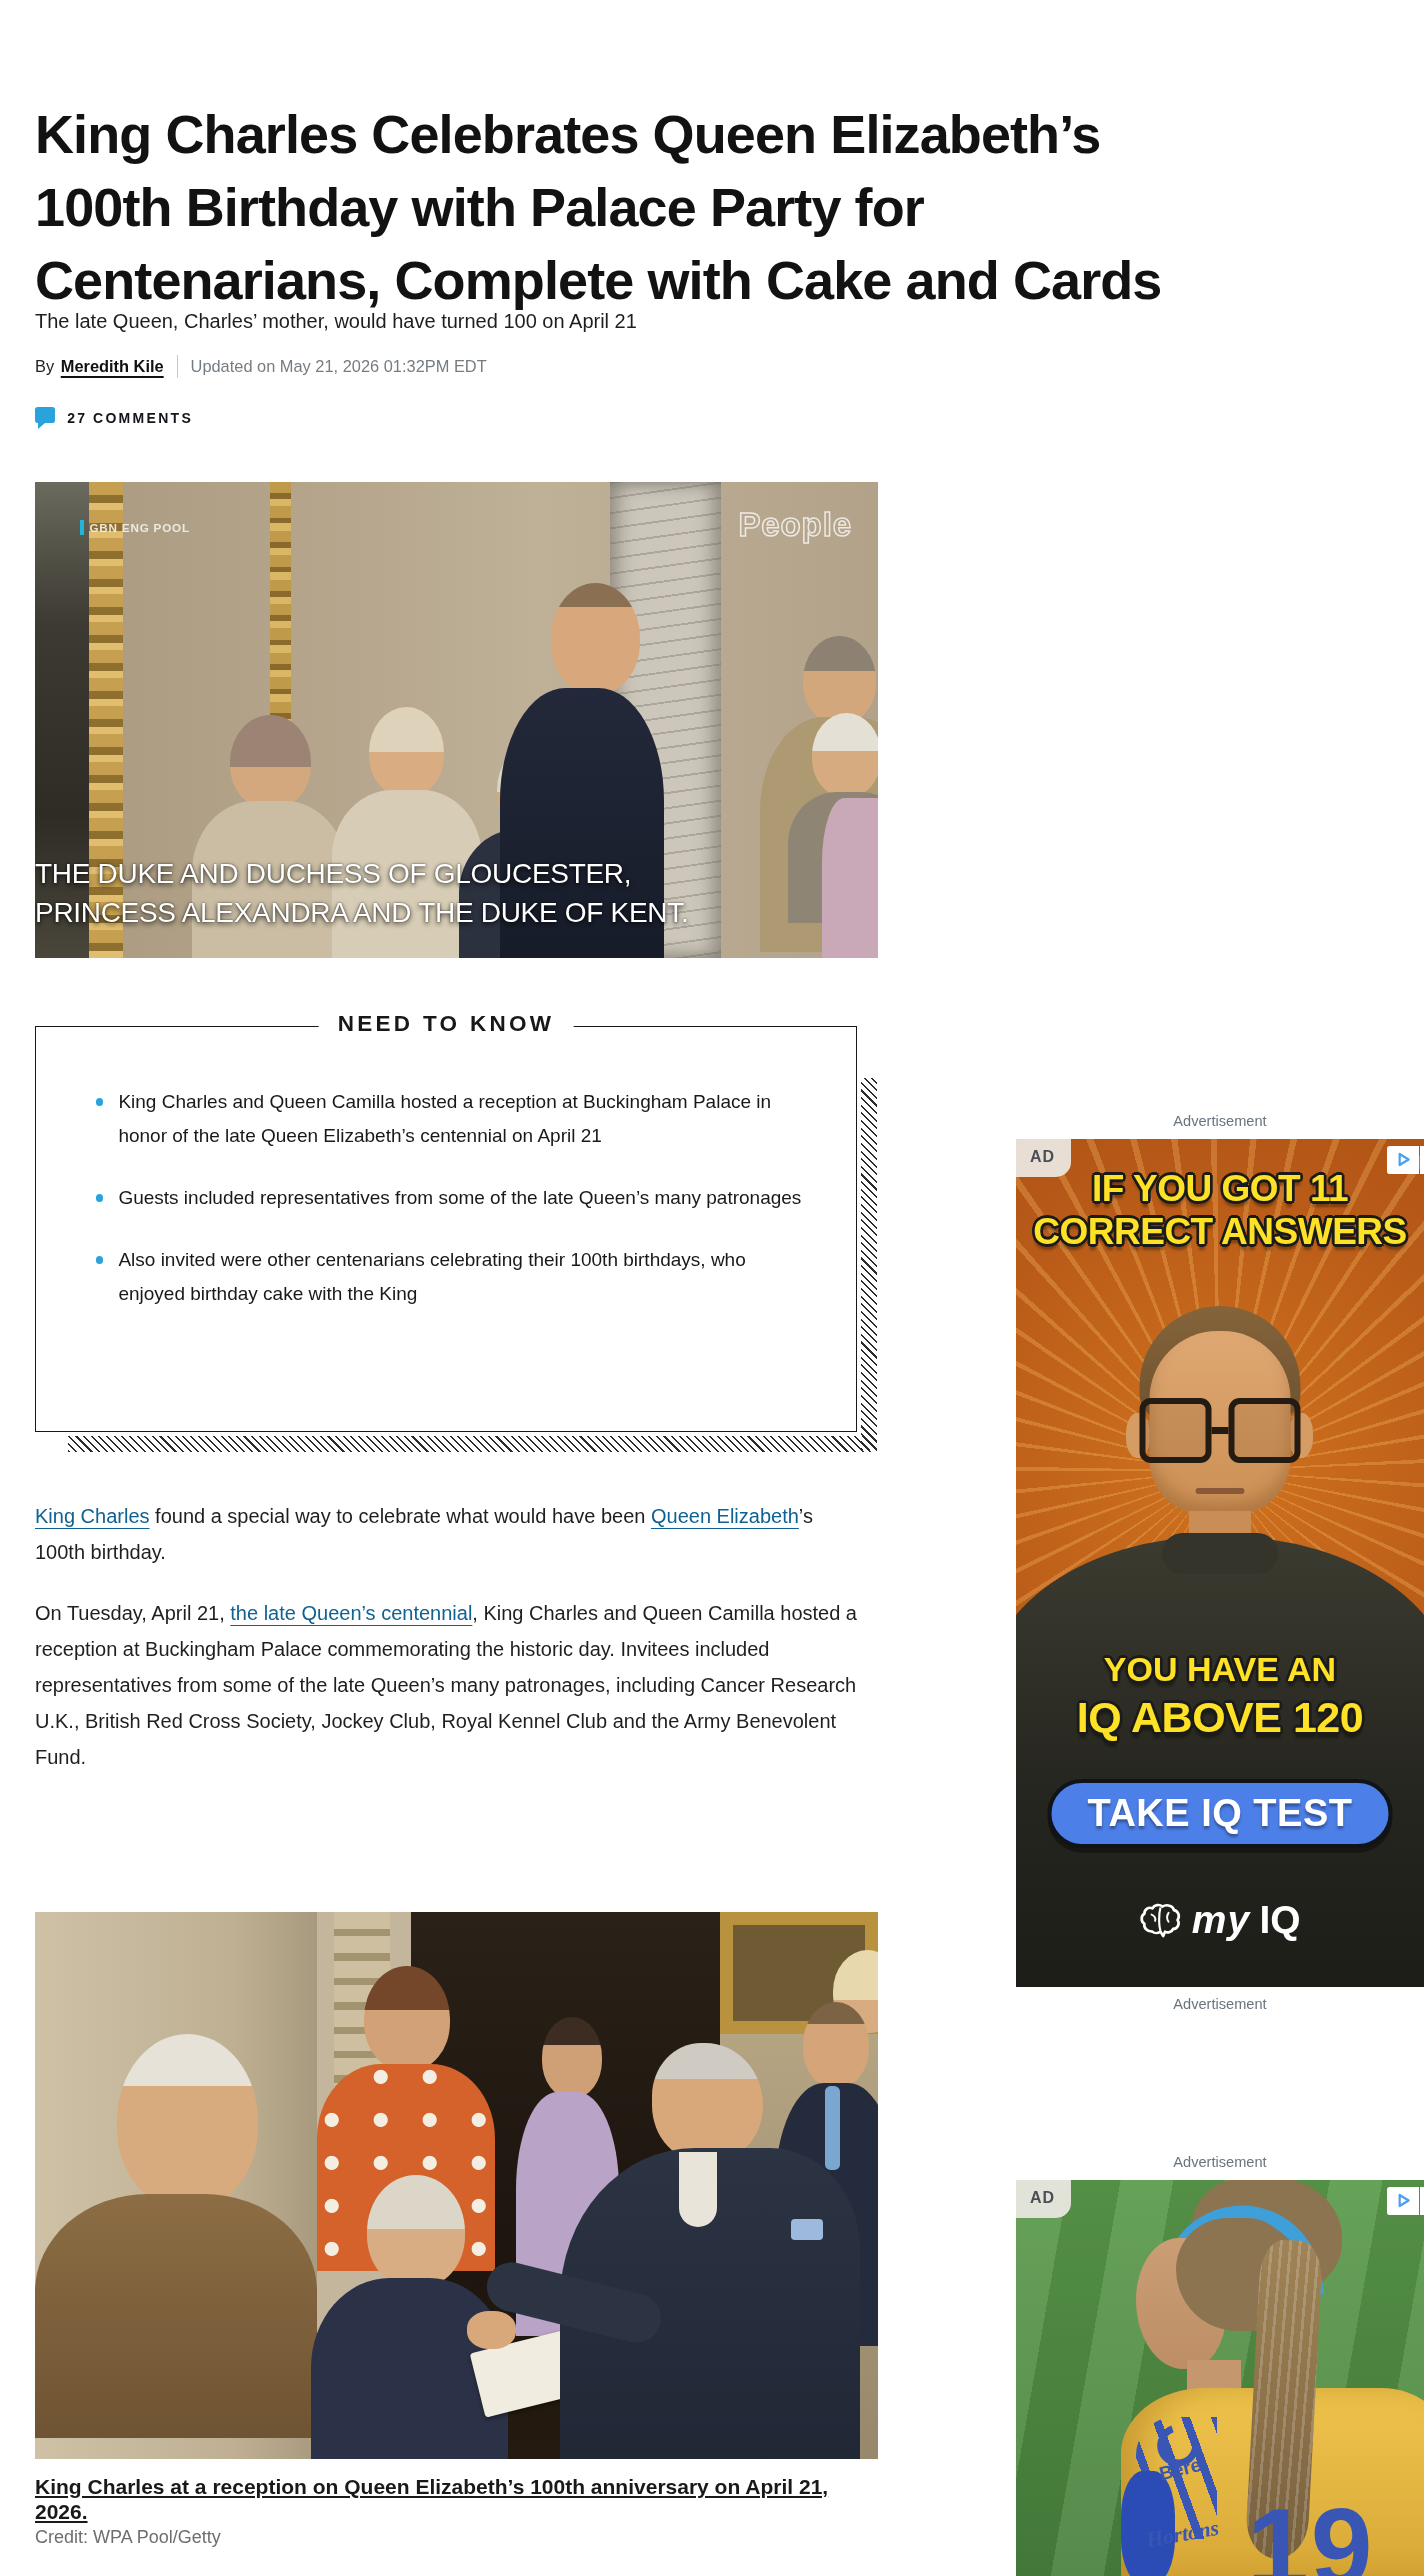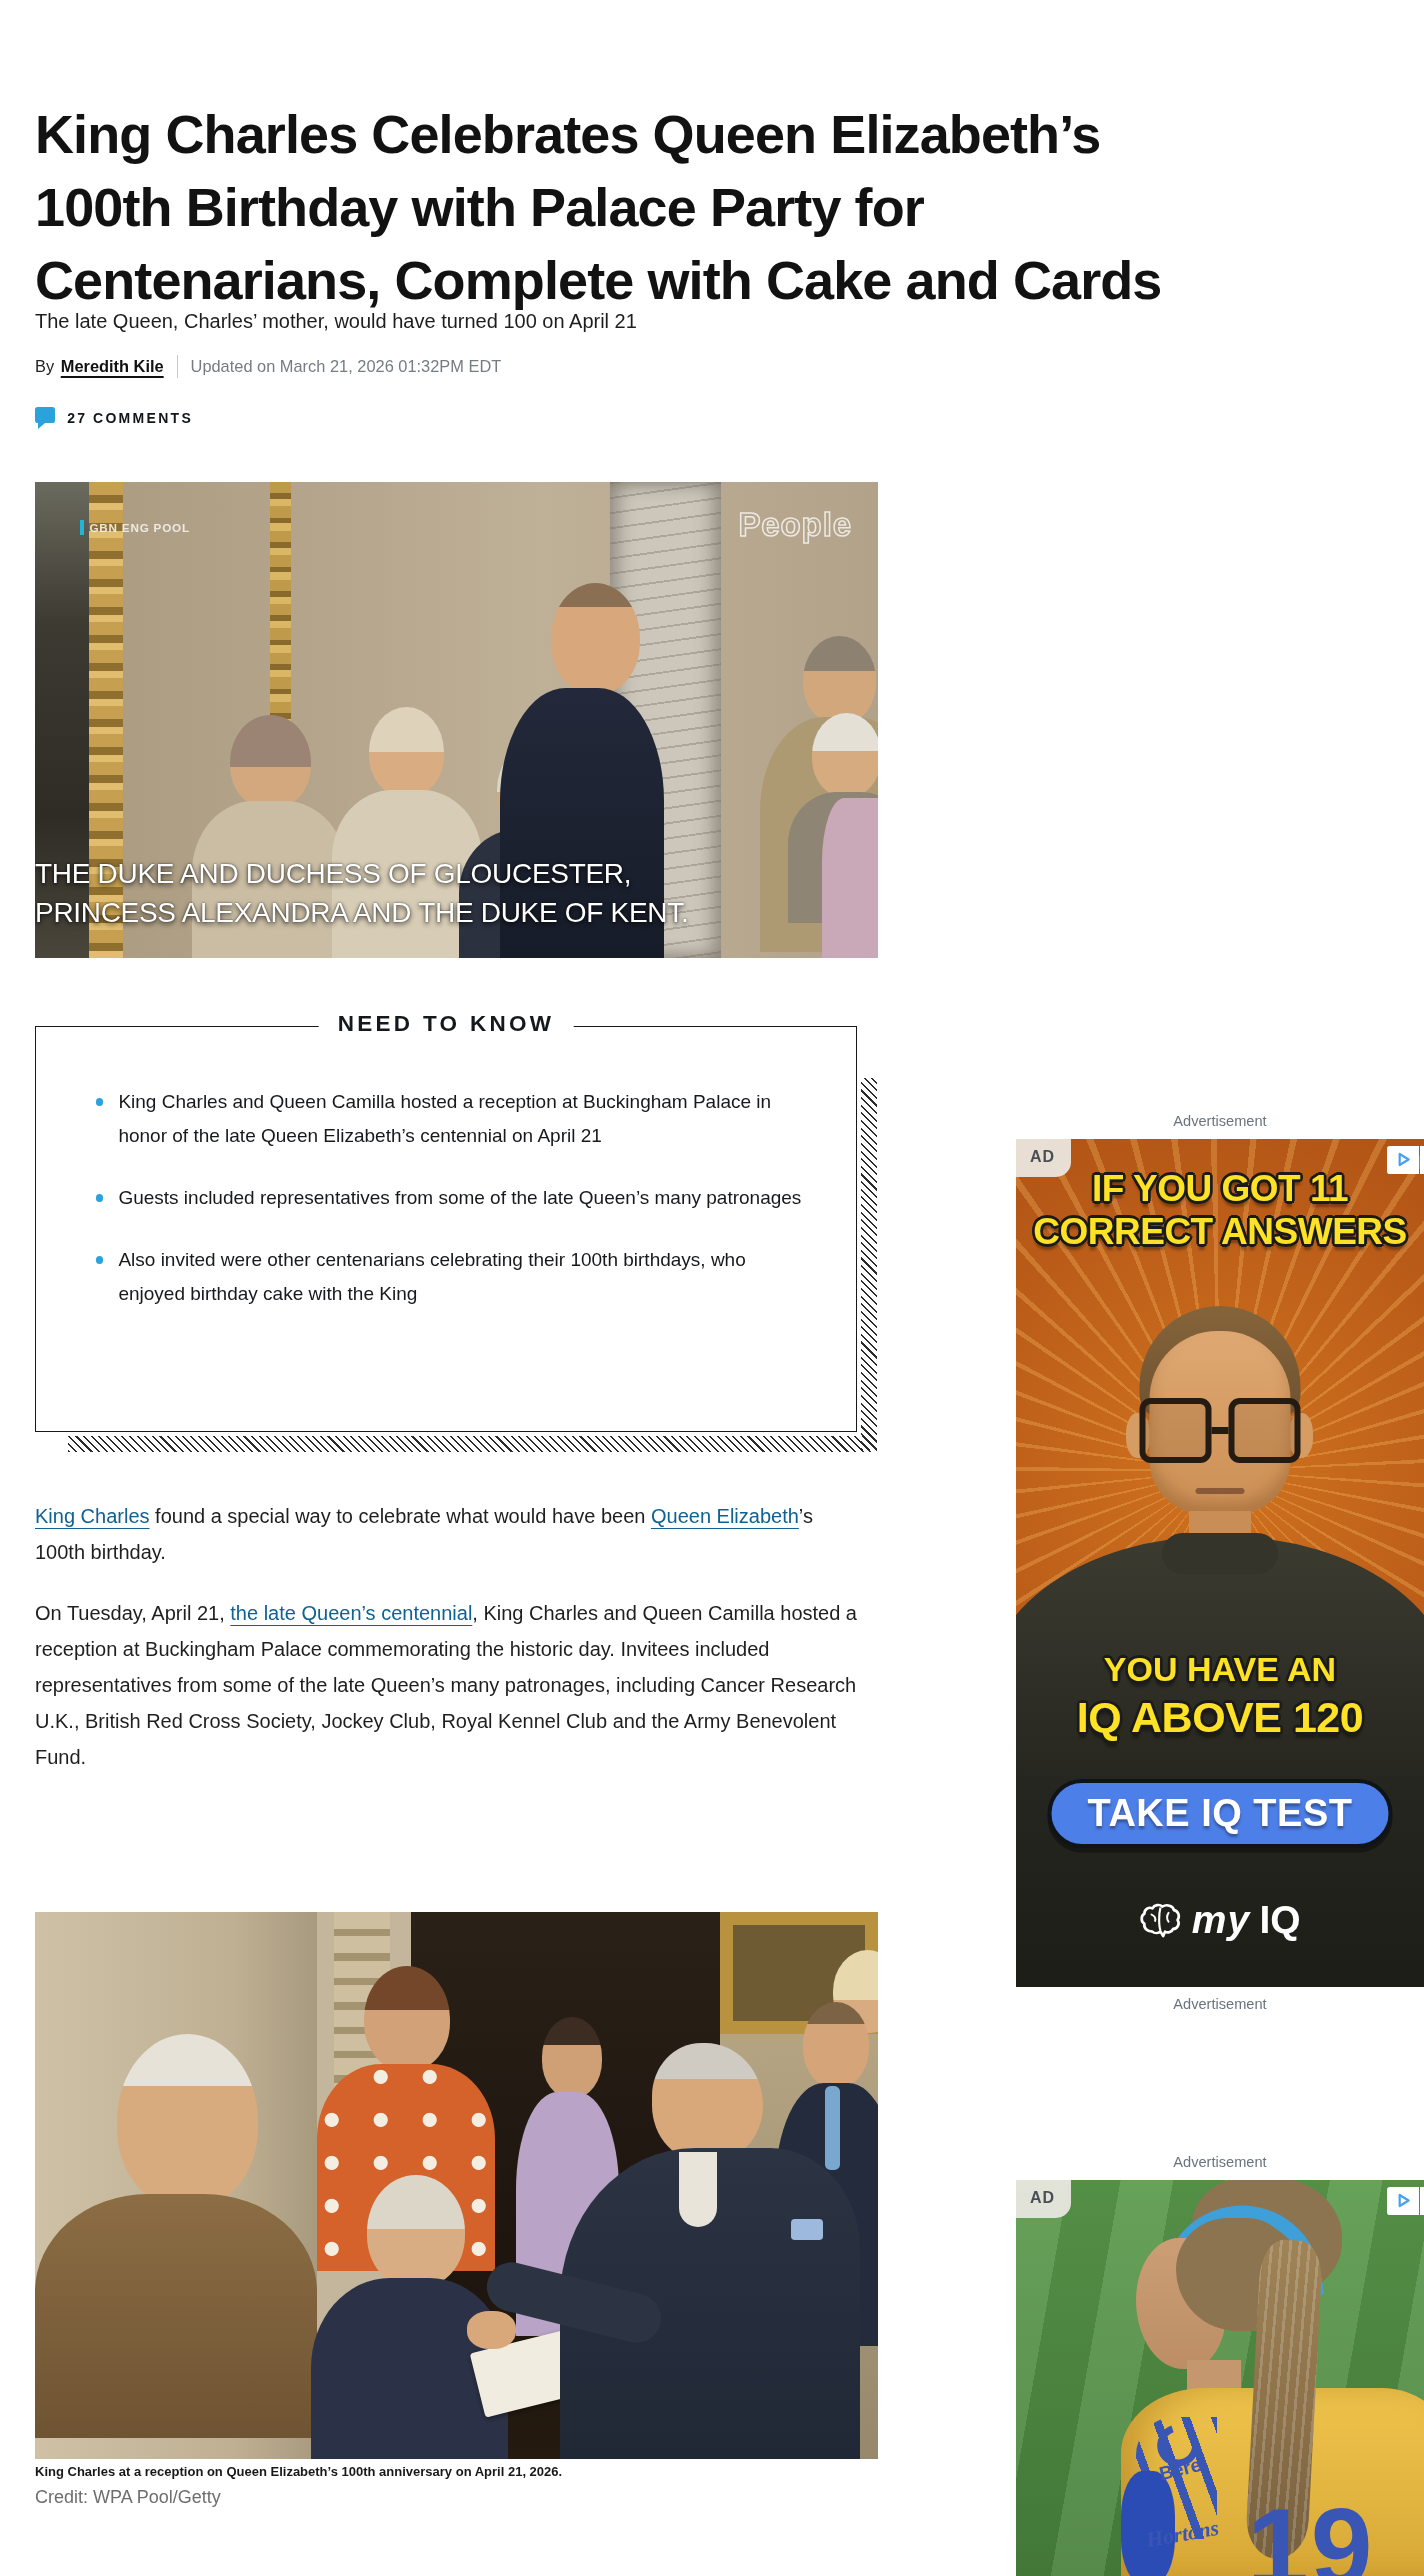--- a/index.html
+++ b/index.html
@@ -109,21 +109,21 @@
   .fp-charles .torso{left:-38px;top:105px;width:300px;height:338px;border-radius:45% 30% 0 0;
     background:linear-gradient(180deg,#2c3444,#1f2634);}
   .fp-charles .pocket{position:absolute;left:193px;top:176px;width:32px;height:20.7px;background:#9db9dd;border-radius:3.8px;}
   .fp-charles .shirt{position:absolute;left:81px;top:109px;width:38px;height:75px;background:#e9e4da;border-radius:0 0 19px 19px;}
   .fp-charles .arm{position:absolute;left:-113px;top:235px;width:178px;height:49px;background:#2c3444;border-radius:24.4px;transform:rotate(14deg);}
   .fp-charles .hand{position:absolute;left:-131px;top:268px;width:49px;height:38px;background:#d9a87a;border-radius:45%;}
   .fp-env{position:absolute;left:441px;top:427px;width:113px;height:66px;background:#f1ece0;border-radius:3.8px;transform:rotate(-14deg);box-shadow:0 1.9px 4.7px rgba(0,0,0,.4);}
   .fp-william2 .head{left:17px;top:0;width:66px;height:86px;background:linear-gradient(180deg,#7c6346 0 26%,#d5a478 26%);}
   .fp-william2 .torso{left:-11.3px;top:81px;width:122px;height:263px;background:#232b3c;}
   .fp-william2 .tie{position:absolute;left:39px;top:84px;width:15px;height:84px;background:#7aa7cf;border-radius:5.6px;}
-  .fig-caption{font-size:13px;line-height:25px;font-weight:700;color:#191919;width:817px;}
+  .fig-caption{margin-top:15px;font-size:21px;line-height:25px;font-weight:700;color:#191919;width:817px;text-decoration:underline;}
   .fig-credit{margin-top:2.8px;font-size:18px;color:#6e6e6e;}
 
   
   .ad-label{position:absolute;left:1016px;width:408px;text-align:center;font-size:14.6px;color:#69747e;}
   .ad{position:absolute;left:1016px;width:408px;overflow:hidden;cursor:pointer;}
   .ad-badge{position:absolute;left:0;top:0;z-index:8;background:rgba(236,232,226,.93);color:#4a4f55;
     font-size:16px;font-weight:700;letter-spacing:0.9px;padding:9.4px 16px 10.3px 14px;border-radius:0 0 15px 0;}
   .adchoices{position:absolute;top:6.6px;right:4.7px;z-index:8;width:32px;height:28px;background:#fff;border-radius:2.8px 0 0 2.8px;
     display:flex;align-items:center;justify-content:center;}
   .adchoices-sliver{position:absolute;top:6.6px;right:0;z-index:7;width:3.8px;height:28px;background:#fff;}
@@ -197,21 +197,21 @@
     <span>King Charles Celebrates Queen Elizabeth’s</span>
     <span>100th Birthday with Palace Party for</span>
     <span>Centenarians, Complete with Cake and Cards</span>
   </h1>
   <div class="subheading">The late Queen, Charles’ mother, would have turned 100 on April 21</div>
 
   <div class="byline">
     <span>By</span>
     <a class="author">Meredith Kile</a>
     <span class="sep"></span>
-    <span class="updated">Updated on March 21, 2026 01:32PM EDT</span>
+    <span class="updated">Updated on May 21, 2026 01:32PM EDT</span>
   </div>
 
   <div class="comments">
     <span class="cmt-icon"></span>
     <span class="txt">
       <span>27</span><span>COMMENTS</span>
     </span>
   </div>
 
   <div class="video">

